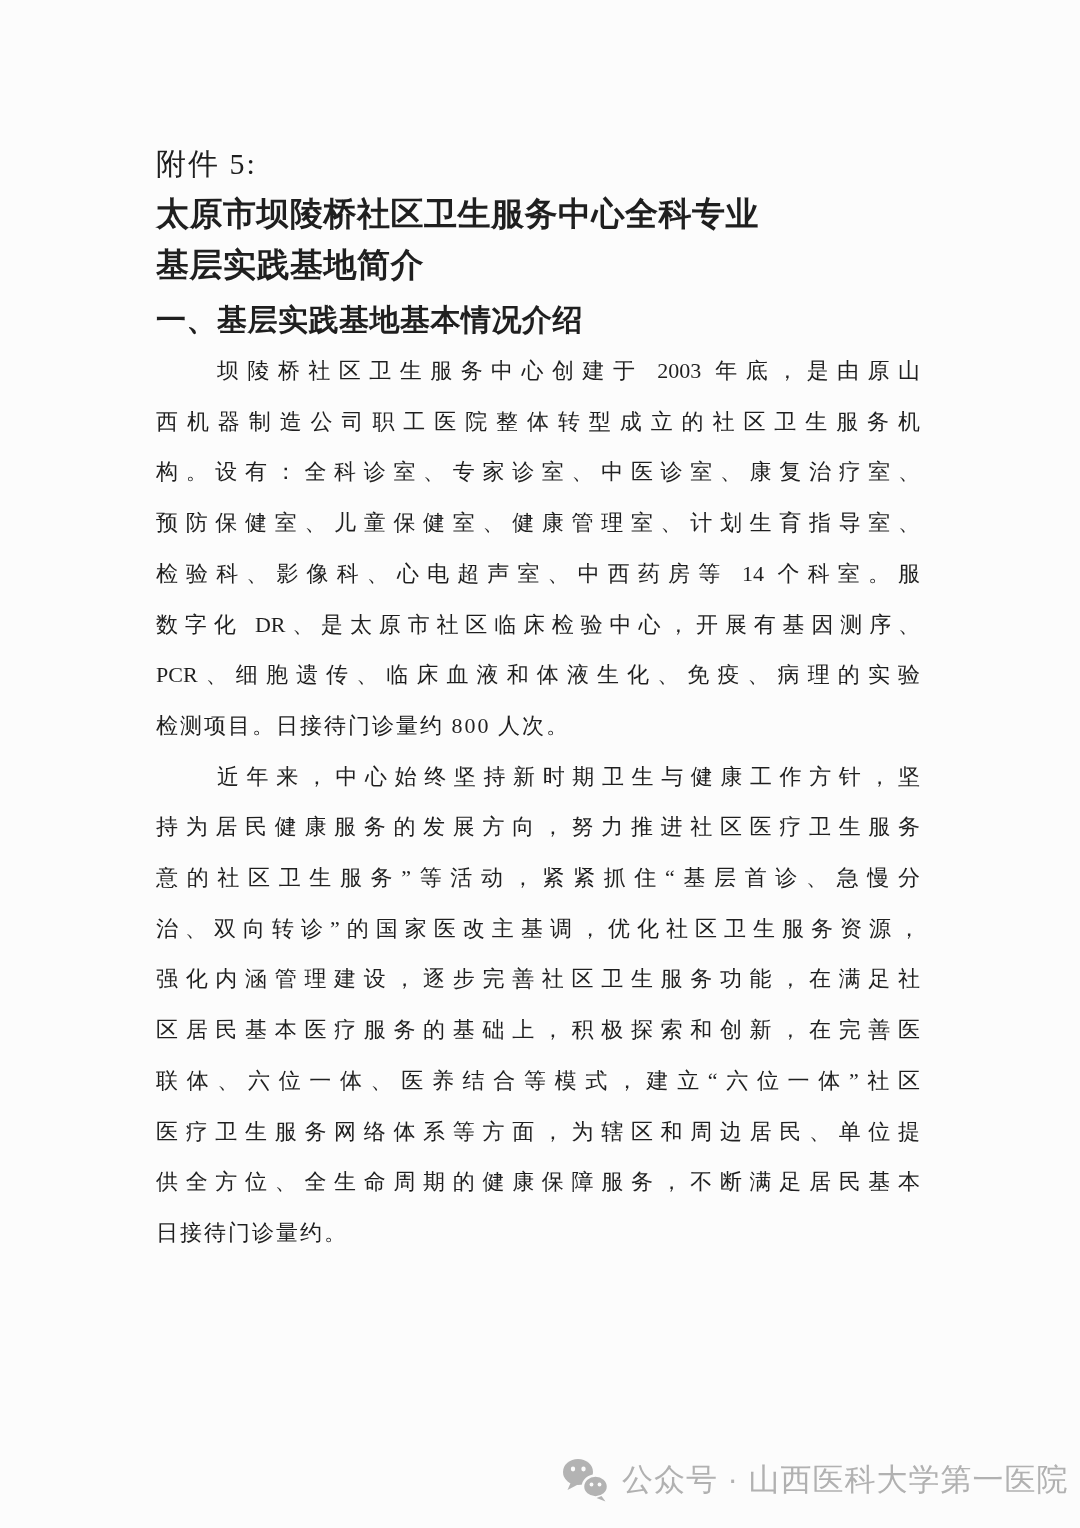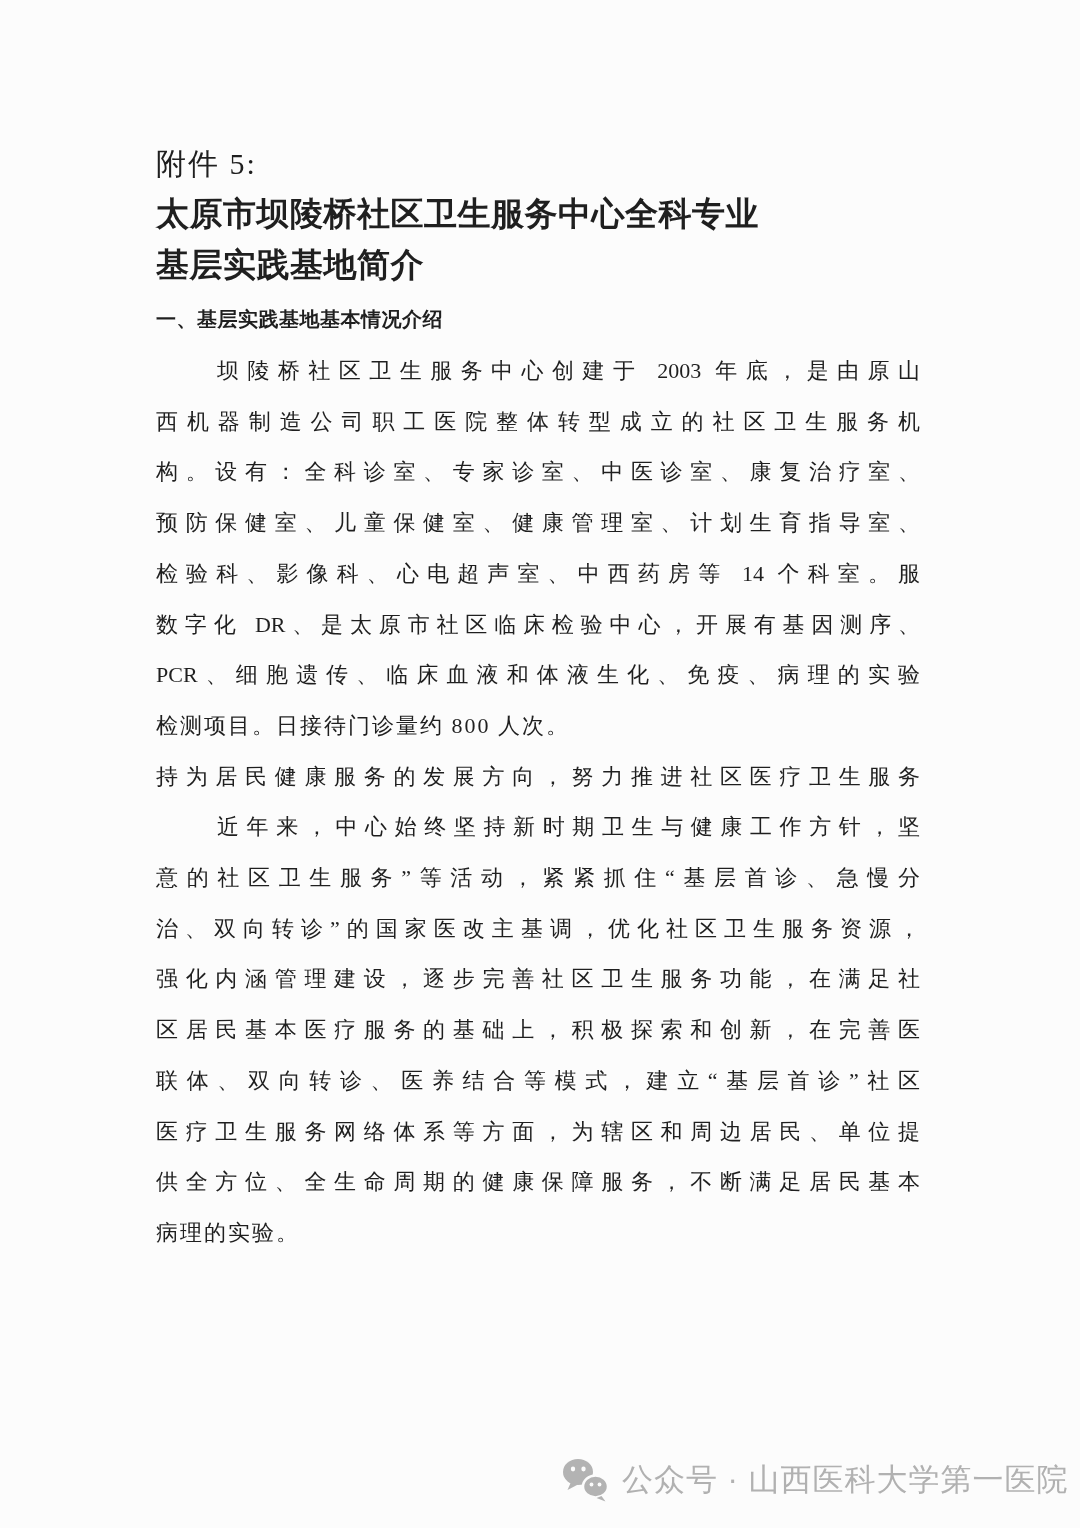--- a/index.html
+++ b/index.html
@@ -27,21 +27,21 @@
   .doc-title {
     font-weight: bold;
     font-size: 33px;
     line-height: 51px;
     text-align: left;
     letter-spacing: 0.5px;
   }
   .section-heading {
     font-family: "Liberation Sans", "DejaVu Sans", sans-serif;
     font-weight: bold;
-    font-size: 20px;
+    font-size: 30px;
     line-height: 53px;
     margin-top: 2px;
     letter-spacing: 0.5px;
   }
   .para { margin: 0; }
   .line {
     font-size: 22px;
     line-height: 50.7px;
     text-align: justify;
     text-align-last: justify;
@@ -85,30 +85,30 @@
       <div class="line">西机器制造公司职工医院整体转型成立的社区卫生服务机</div>
       <div class="line">构。设有：全科诊室、专家诊室、中医诊室、康复治疗室、</div>
       <div class="line">预防保健室、儿童保健室、健康管理室、计划生育指导室、</div>
       <div class="line">检验科、影像科、心电超声室、中西药房等 14 个科室。服</div>
       <div class="line">数字化 DR、是太原市社区临床检验中心，开展有基因测序、</div>
       <div class="line">PCR、细胞遗传、临床血液和体液生化、免疫、病理的实验</div>
       <div class="line last">检测项目。日接待门诊量约 800 人次。</div>
     </div>
 
     <div class="para">
+      <div class="line first">近年来，中心始终坚持新时期卫生与健康工作方针，坚</div>
       <div class="line">持为居民健康服务的发展方向，努力推进社区医疗卫生服务</div>
-      <div class="line first">近年来，中心始终坚持新时期卫生与健康工作方针，坚</div>
       <div class="line">意的社区卫生服务”等活动，紧紧抓住“基层首诊、急慢分</div>
       <div class="line">治、双向转诊”的国家医改主基调，优化社区卫生服务资源，</div>
       <div class="line">强化内涵管理建设，逐步完善社区卫生服务功能，在满足社</div>
       <div class="line">区居民基本医疗服务的基础上，积极探索和创新，在完善医</div>
-      <div class="line">联体、双向转诊、医养结合等模式，建立“基层首诊”社区</div>
+      <div class="line">联体、六位一体、医养结合等模式，建立“六位一体”社区</div>
       <div class="line">医疗卫生服务网络体系等方面，为辖区和周边居民、单位提</div>
       <div class="line">供全方位、全生命周期的健康保障服务，不断满足居民基本</div>
-      <div class="line last">病理的实验。</div>
+      <div class="line last">日接待门诊量约。</div>
     </div>
 
   </div>
 
   <div class="footer-watermark">
     <span>
       <svg class="wechat-icon" width="48" height="44" viewBox="0 0 48 44">
         <g fill="#b3b3b3">
           <ellipse cx="16" cy="14" rx="15" ry="13"></ellipse>
           <path d="M9 24 L5.5 32 L16 26.5 Z"></path>

